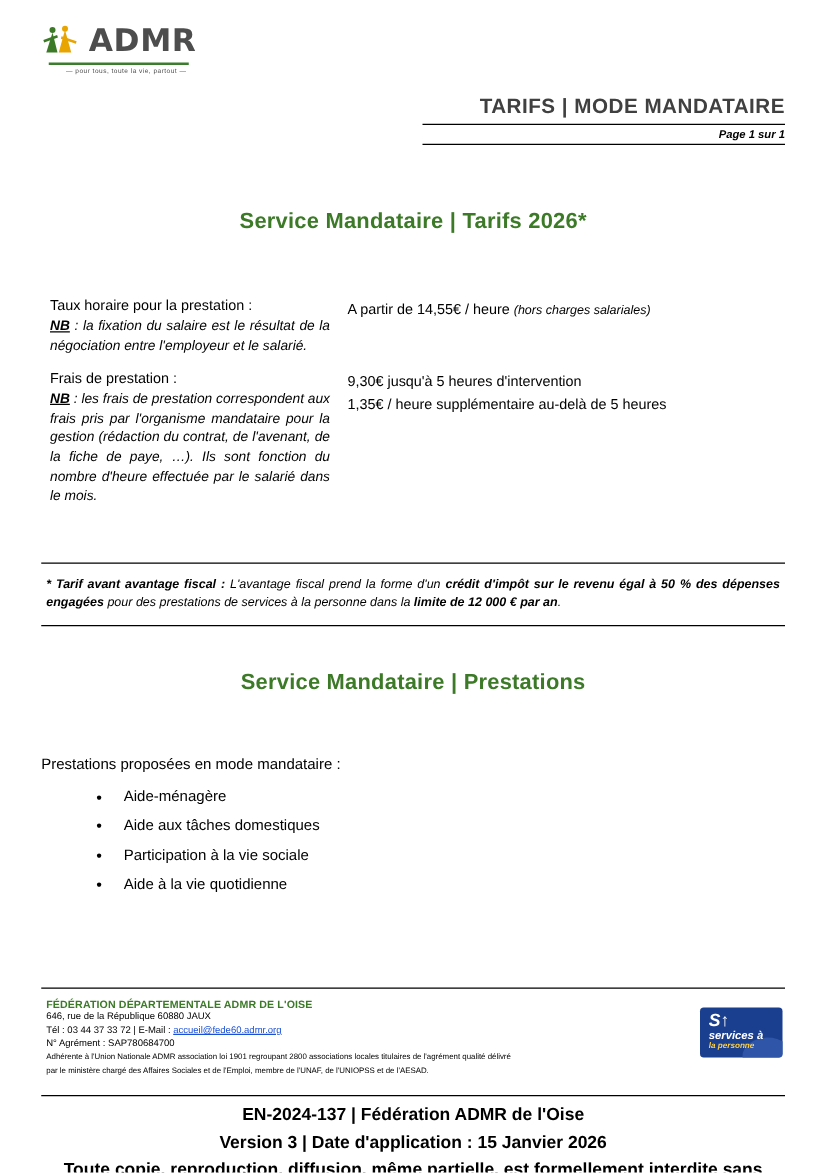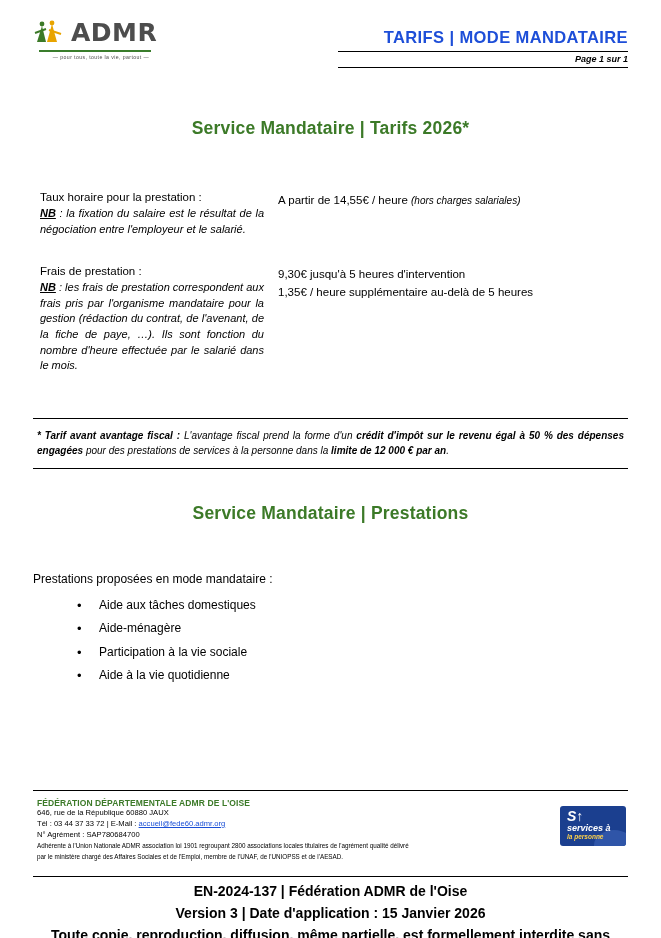--- a/index.html
+++ b/index.html
@@ -68,21 +68,22 @@
   }
   .header-right {
     text-align: right;
     padding-top: 10px;
   }
   .header-title {
     font-family: "Liberation Sans", sans-serif;
     font-weight: bold;
     font-size: 16.5px;
     letter-spacing: 0.4px;
-    color: #1d4ed8;
+    color: #404040;
+    margin-top: 48px;
   }
   .header-rule {
     border-bottom: 1.4px solid #000;
     margin-top: 4px;
     width: 290px;
     margin-left: auto;
   }
   .header-page {
     font-size: 9px;
     font-weight: bold;
@@ -109,21 +110,21 @@
 
   
   .tarifs {
     margin-top: 52px;
     padding-left: 7px;
   }
   .tarif-row {
     display: flex;
     align-items: flex-start;
   }
-  .tarif-row + .tarif-row { margin-top: 28px; }
+  .tarif-row + .tarif-row { margin-top: 12px; }
   .tarif-left {
     width: 238px;
     padding-right: 14px;
     box-sizing: border-box;
   }
   .tarif-right {
     flex: 1;
     padding-top: 1px;
   }
   .tarif-label {
@@ -355,22 +356,22 @@
   </div>
 
   <div class="footnote-rule"></div>
   <div class="footnote"><span class="lead">* Tarif avant avantage fiscal :</span><span> L'avantage fiscal prend la forme d'un </span><b>crédit d'impôt sur le revenu égal à 50 % des dépenses engagées</b><span> pour des prestations de services à la personne dans la </span><b>limite de 12 000 € par an</b><span>.</span></div>
   <div class="footnote-rule2"></div>
 
   <div class="section-title" id="title-prestations">Service Mandataire | Prestations</div>
 
   <div class="prest-intro">Prestations proposées en mode mandataire :</div>
   <ul class="prest-list">
+    <li>Aide-ménagère</li>
     <li>Aide aux tâches domestiques</li>
-    <li>Aide-ménagère</li>
     <li>Participation à la vie sociale</li>
     <li>Aide à la vie quotidienne</li>
   </ul>
 
   <div class="footer-rule"></div>
 
   <div class="footer">
     <div class="footer-title">FÉDÉRATION DÉPARTEMENTALE ADMR DE L'OISE</div>
     <div class="footer-line">646, rue de la République 60880 JAUX</div>
     <div class="footer-line"><span>Tél : 03 44 37 33 72 | E-Mail : </span><a href="#">accueil@fede60.admr.org</a></div>

